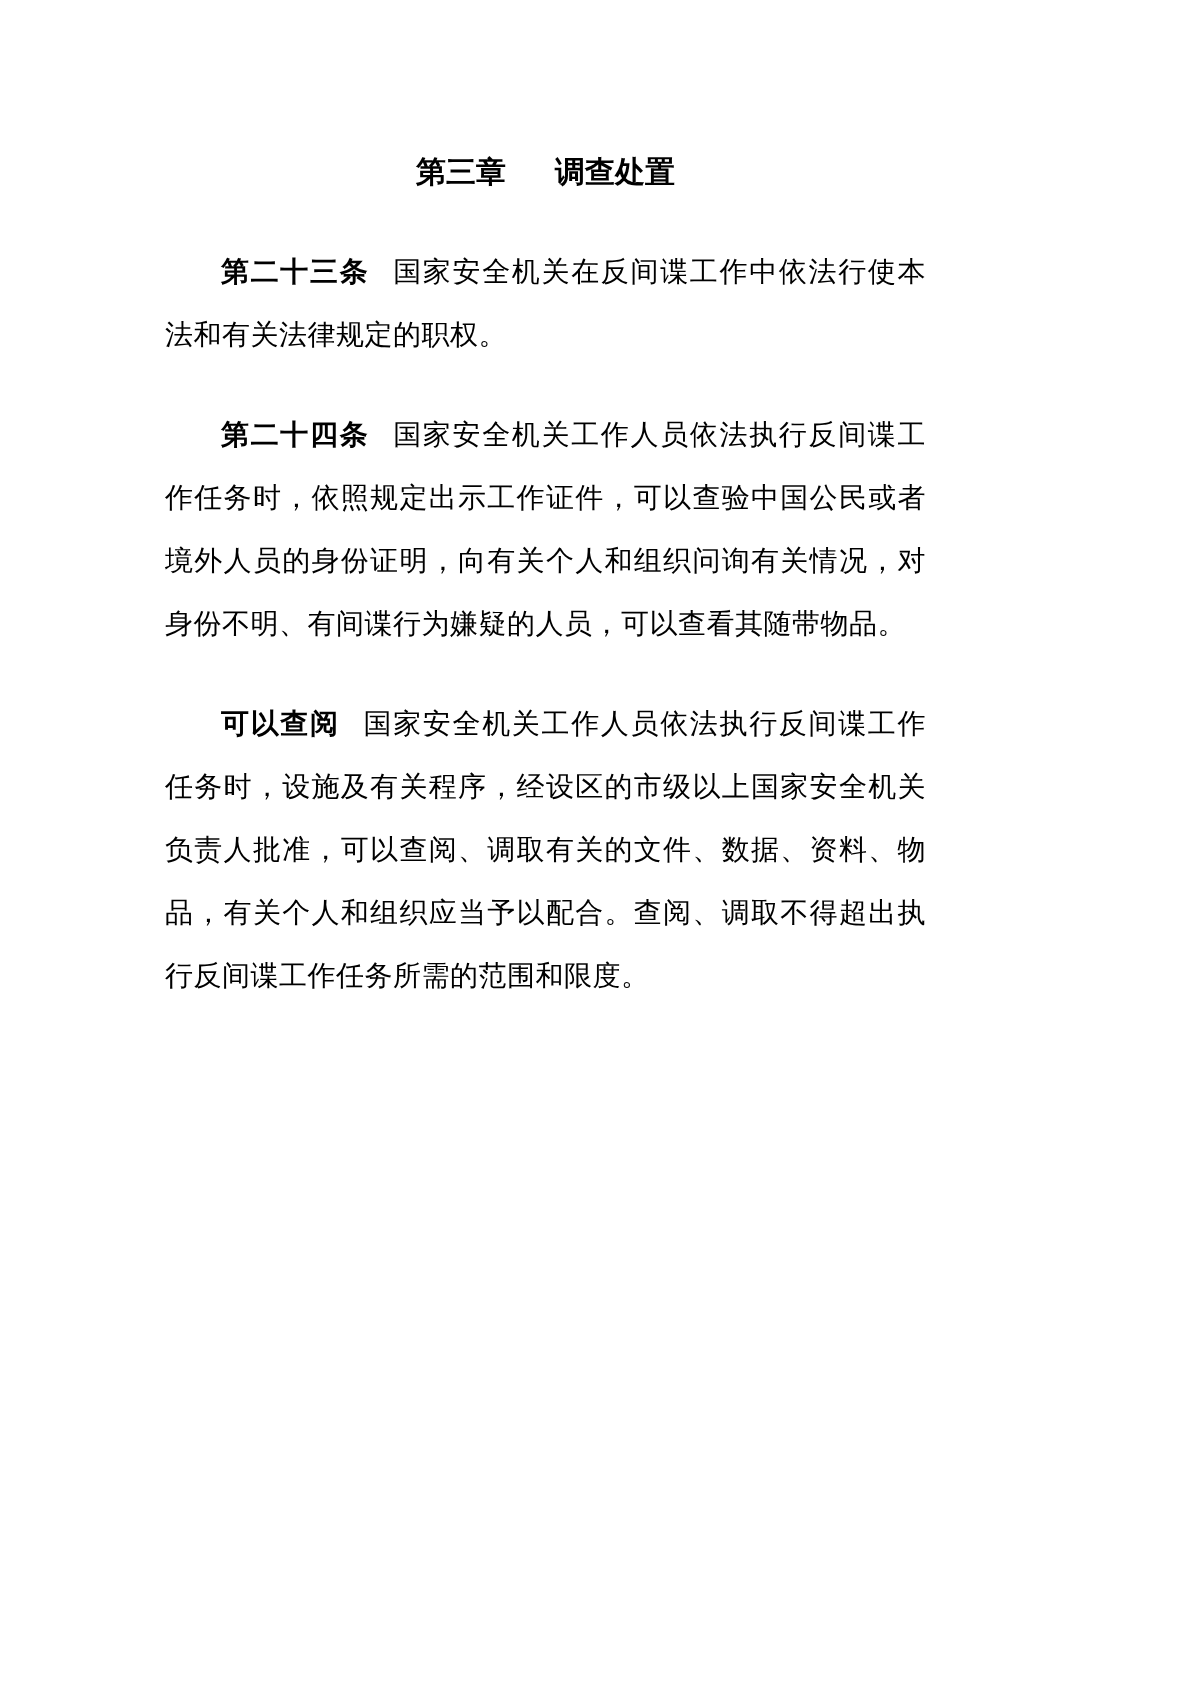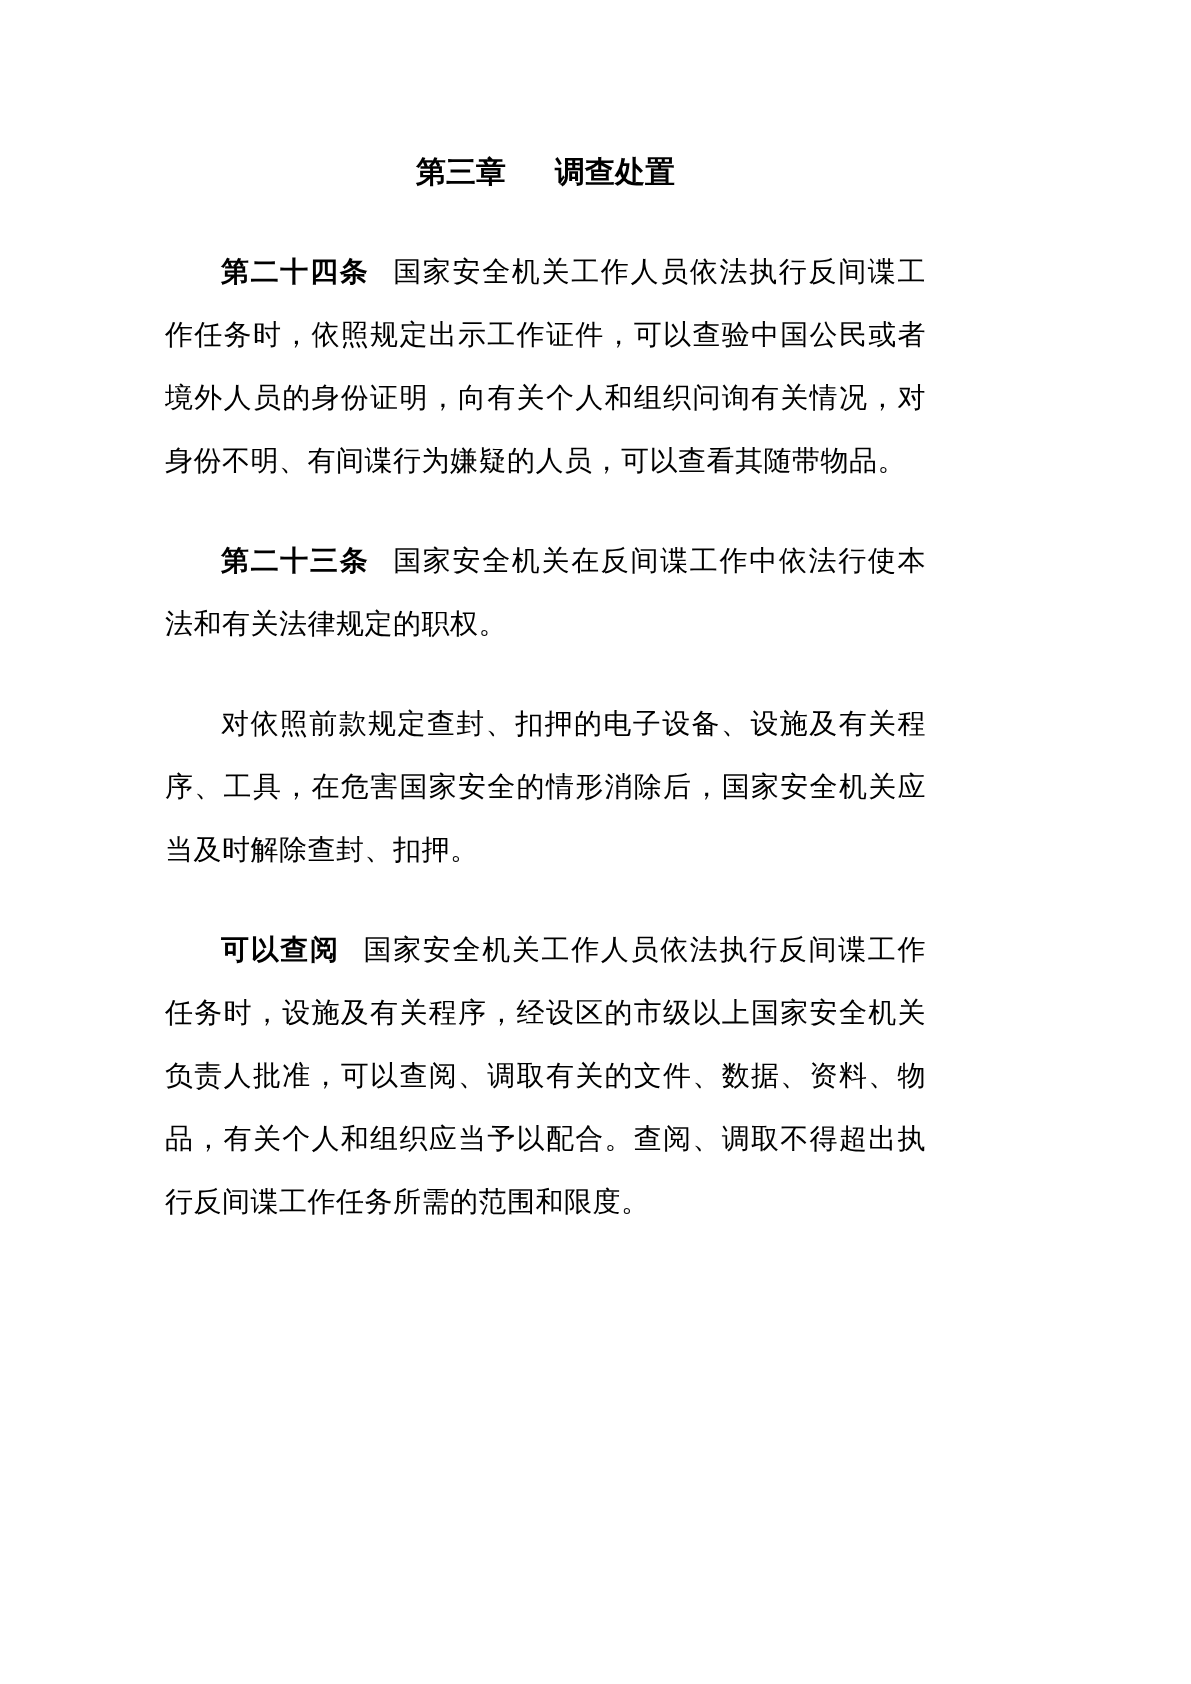--- a/index.html
+++ b/index.html
@@ -52,29 +52,26 @@
 <body>
 
 <div class="doc-page">
 
   <h1 class="chapter-heading">
     <span class="chapter-label">第三章</span>
     <span class="chapter-title">调查处置</span>
   </h1>
 
   <p class="para">
+    <span class="art-num">第二十三条</span><span>国家安全机关在反间谍工作中依法行使本法和有关法律规定的职权。</span>
+  </p>
+
+  <p class="para">
     <span class="art-num">第二十四条</span><span>国家安全机关工作人员依法执行反间谍工作任务时，依照规定出示工作证件，可以查验中国公民或者境外人员的身份证明，向有关个人和组织问询有关情况，对身份不明、有间谍行为嫌疑的人员，可以查看其随带物品。</span>
   </p>
 
-  <p class="para">
-    <span class="art-num">第二十三条</span><span>国家安全机关在反间谍工作中依法行使本法和有关法律规定的职权。</span>
-  </p>
 
-
-  <p class="para">
-    <span class="art-num"></span><span>对依照前款规定查封、扣押的电子设备、设施及有关程序、工具，在危害国家安全的情形消除后，国家安全机关应当及时解除查封、扣押。</span>
-  </p>
 
   <p class="para">
     <span class="art-num">可以查阅</span><span>国家安全机关工作人员依法执行反间谍工作任务时，设施及有关程序，经设区的市级以上国家安全机关负责人批准，可以查阅、调取有关的文件、数据、资料、物品，有关个人和组织应当予以配合。查阅、调取不得超出执行反间谍工作任务所需的范围和限度。</span>
   </p>
 
 </div>
 
 </body></html>

